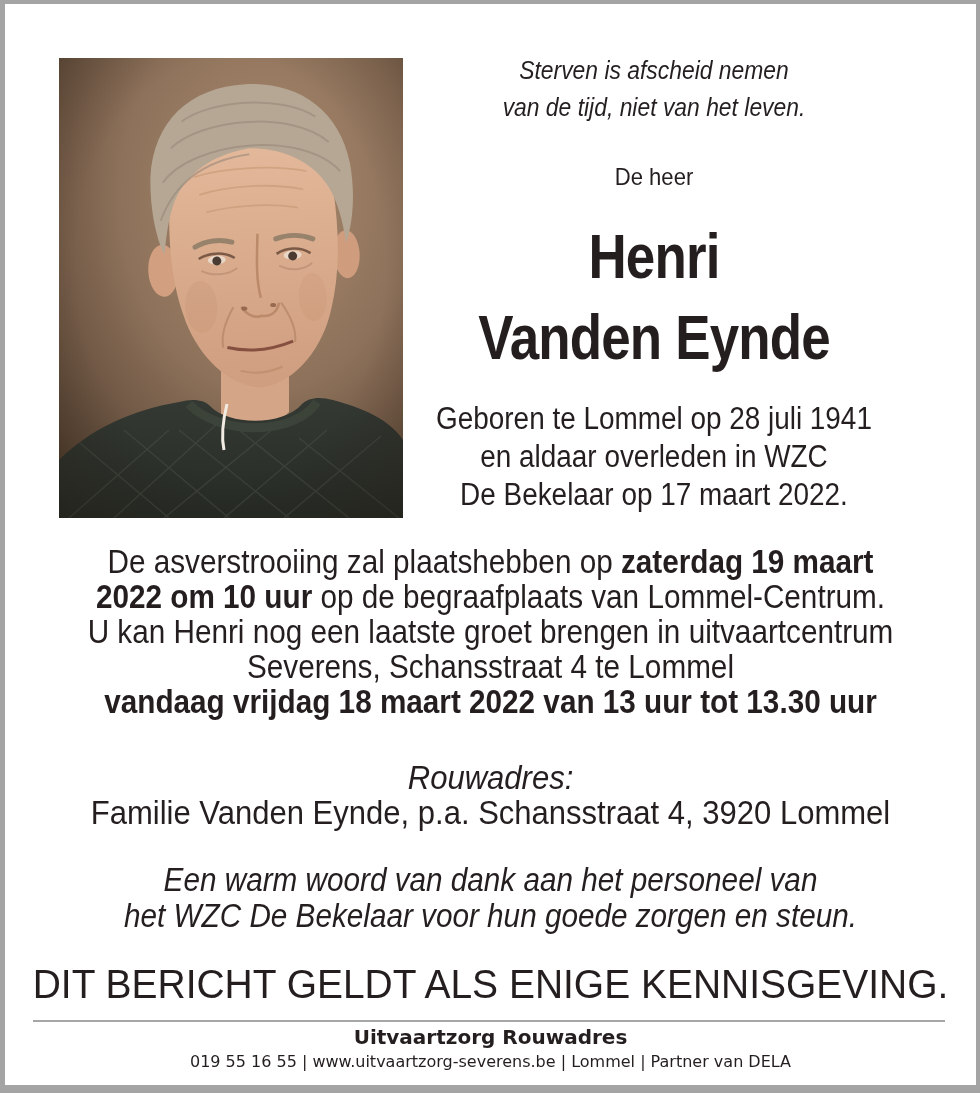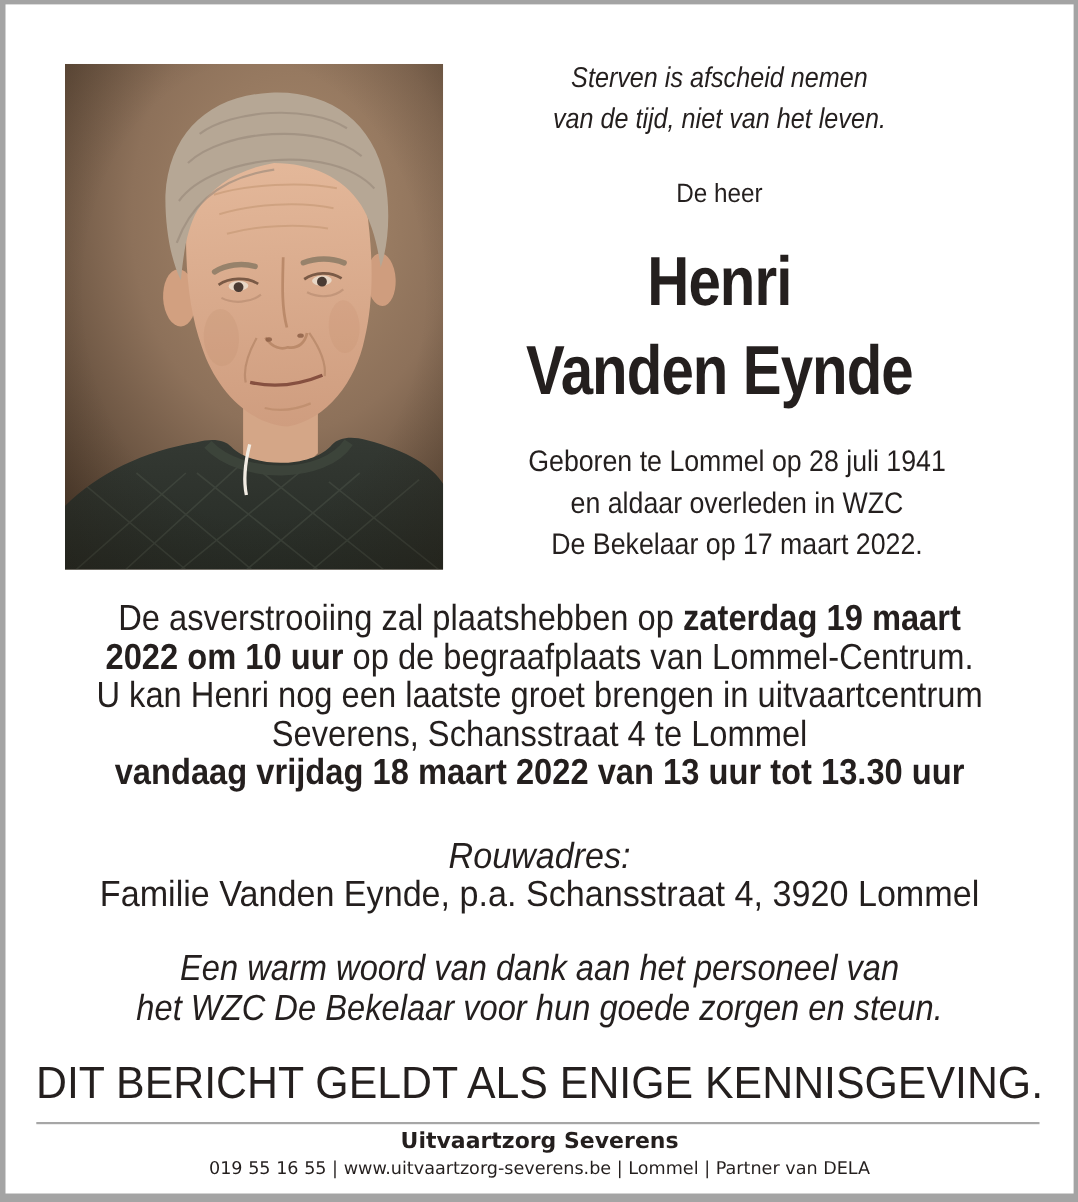--- a/index.html
+++ b/index.html
@@ -27,21 +27,21 @@
     position:absolute;left:54px;top:54px;width:344px;height:460px;
     overflow:hidden;
   }
   .photo svg{display:block;}
   .right-col{position:absolute;left:398px;top:0;width:502px;}
   .quote{position:absolute;top:48px;width:100%;font-size:26px;line-height:37px;}
   .quote .t{transform:scaleX(0.88);}
   .salutation{position:absolute;top:152px;width:100%;font-size:24px;line-height:42px;}
   .name{position:absolute;top:212px;width:100%;font-size:63px;line-height:81px;font-weight:bold;}
   .name .t{transform:scaleX(0.84);letter-spacing:-1px;}
-  .life{position:absolute;top:396px;width:100%;font-size:27px;line-height:38px;margin-left:16px;}
+  .life{position:absolute;top:396px;width:100%;font-size:31px;line-height:38px;}
   .life .t{transform:scaleX(0.90);}
   .ceremony{position:absolute;left:0;top:540px;width:100%;font-size:33px;line-height:35px;}
   .ceremony .t{transform:scaleX(0.90);}
   .rouw{position:absolute;left:0;top:756px;width:100%;font-size:33px;line-height:35px;}
   .rouw .value{margin-top:0;position:absolute;top:35px;width:100%;}
   .rouw .t{transform:scaleX(0.94);}
   .thanks{position:absolute;left:0;top:858px;width:100%;font-size:33px;line-height:36px;}
   .thanks .t{transform:scaleX(0.90);}
   .notice{position:absolute;left:0;top:962px;width:100%;font-size:41px;line-height:36px;}
   .notice .t{transform:scaleX(0.95);}
@@ -204,17 +204,17 @@
     <span class="t it">Een warm woord van dank aan het personeel van</span>
     <span class="t it">het WZC De Bekelaar voor hun goede zorgen en steun.</span>
   </div>
 
   <div class="notice">
     <span class="t">DIT BERICHT GELDT ALS ENIGE KENNISGEVING.</span>
   </div>
 
   <div class="separator"></div>
   <div class="footer">
-    <div class="t company">Uitvaartzorg Severens</div>
+    <div class="t company">Uitvaartzorg Rouwadres</div>
     <div class="t contact">019 55 16 55 | www.uitvaartzorg-severens.be | Lommel | Partner van DELA</div>
   </div>
 
 </div>
 
 </body></html>

